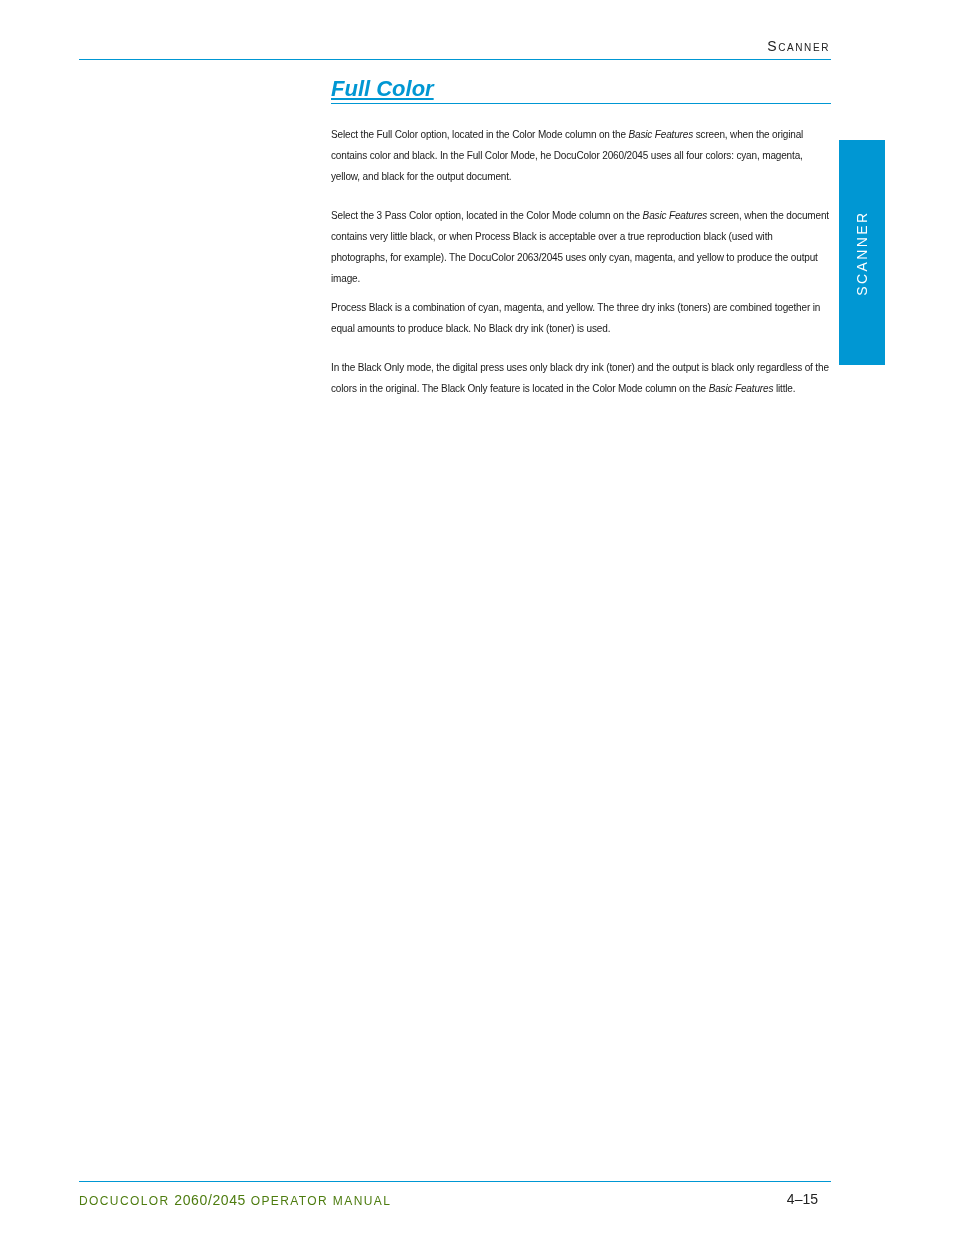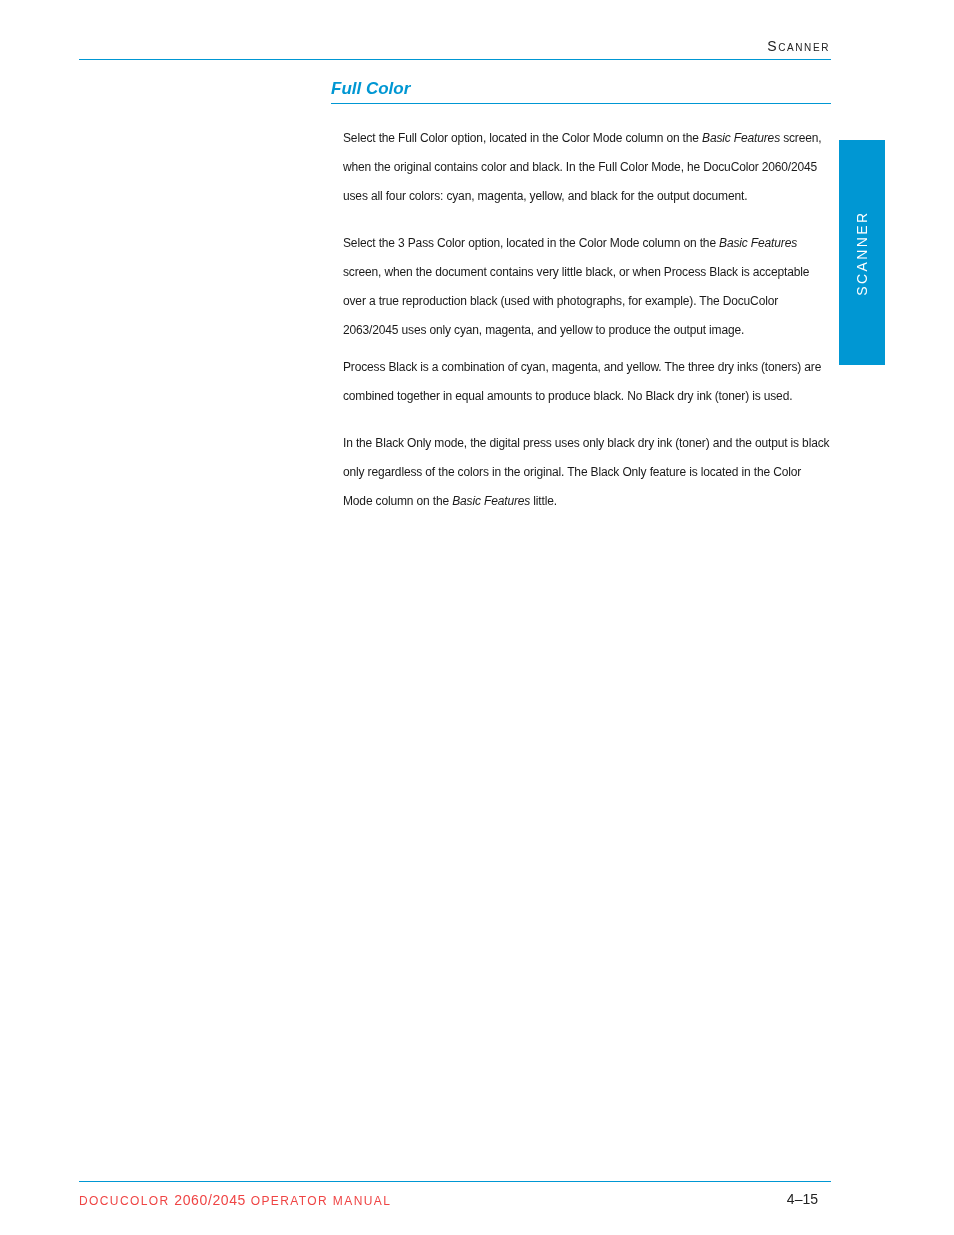--- a/index.html
+++ b/index.html
@@ -4,25 +4,25 @@
   <style>
     html, body { margin: 0; padding: 0; background: #ffffff; }
     body { width: 954px; height: 1235px; position: relative; overflow: hidden; font-family: "Liberation Sans", sans-serif; color: #1a1a1a; }
     .header-title { position: absolute; top: 38px; right: 124px; font-size: 14px; letter-spacing: 1.6px; color: #222; font-variant: small-caps; }
     .rule { position: absolute; left: 79px; width: 752px; height: 1px; background: #0097d3; }
     .rule.top { top: 59px; }
     .rule.bottom { top: 1181px; }
     .side-tab { position: absolute; left: 839px; top: 140px; width: 46px; height: 225px; background: #0097d3; }
     .side-tab span { position: absolute; left: 50%; top: 50%; transform: translate(-50%, -50%) rotate(-90deg); color: #ffffff; font-size: 14px; letter-spacing: 2.4px; white-space: nowrap; }
     .content { position: absolute; left: 331px; top: 78px; width: 500px; }
-    .section-heading { font-size: 17px; font-weight: bold; font-style: italic; color: #0097d3; padding-bottom: 3px; border-bottom: 1px solid #0097d3; margin: 0 0 20px 0; line-height: 22px; }
-    .para { font-size: 12px; line-height: 29px; margin: 0 0 8px 12px; letter-spacing: -0.15px; }
+    .section-heading { font-size: 22px; font-weight: bold; font-style: italic; color: #0097d3; padding-bottom: 3px; border-bottom: 1px solid #0097d3; margin: 0 0 20px 0; line-height: 22px; text-decoration: underline; }
+    .para { font-size: 10px; line-height: 21px; margin: 0 0 8px 0; letter-spacing: -0.15px; }
     .para em { font-style: italic; }
     .section { margin-bottom: 18px; }
-    .footer-left { position: absolute; left: 79px; top: 1192px; font-size: 12px; letter-spacing: 1.4px; color: #ef4444; }
+    .footer-left { position: absolute; left: 79px; top: 1192px; font-size: 12px; letter-spacing: 1.4px; color: #4d7c0f; }
     .footer-left .model { font-size: 14px; letter-spacing: 0.6px; }
     .footer-right { position: absolute; right: 136px; top: 1191px; font-size: 14px; color: #222; }
   </style>
 </head>
 <body>
 
 <div class="header-title">Scanner</div>
 <div class="rule top"></div>
 
 <div class="side-tab">

